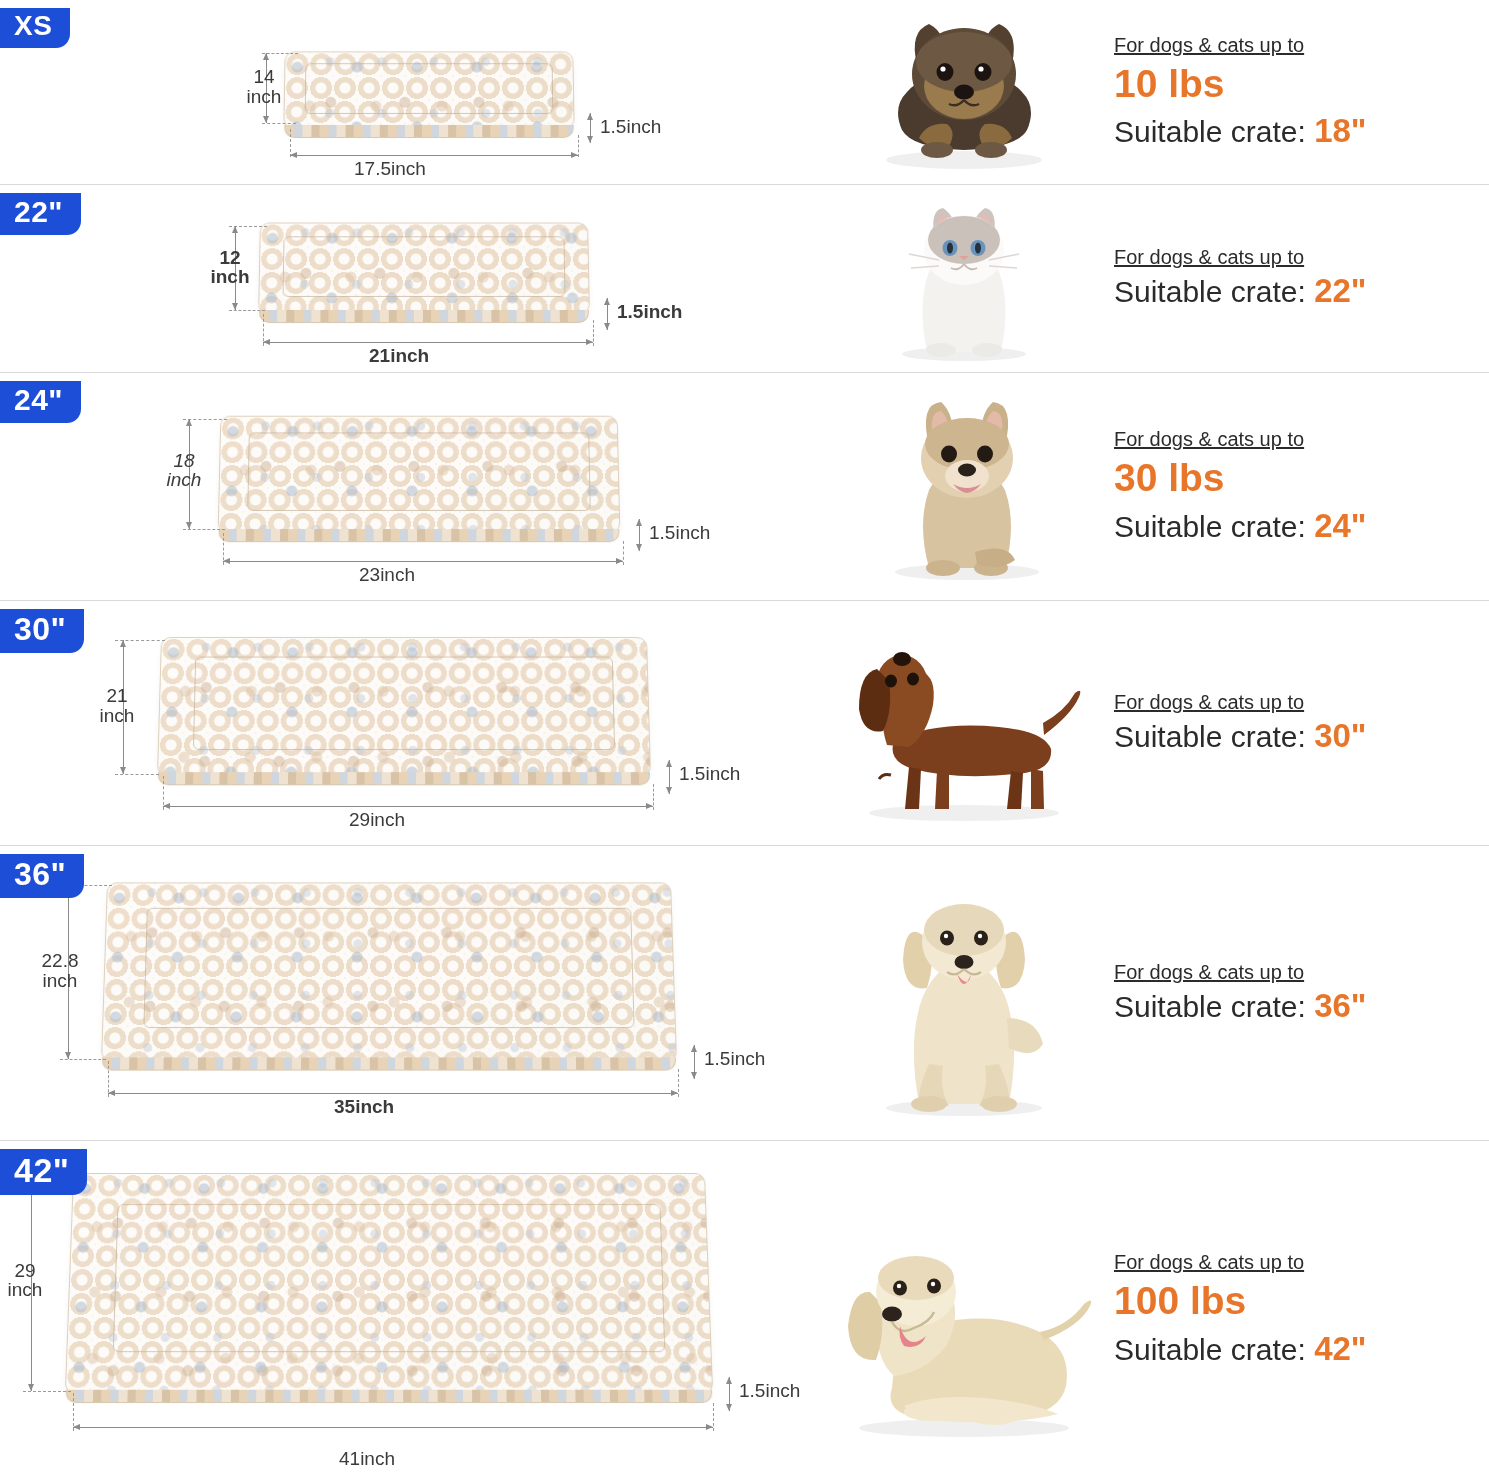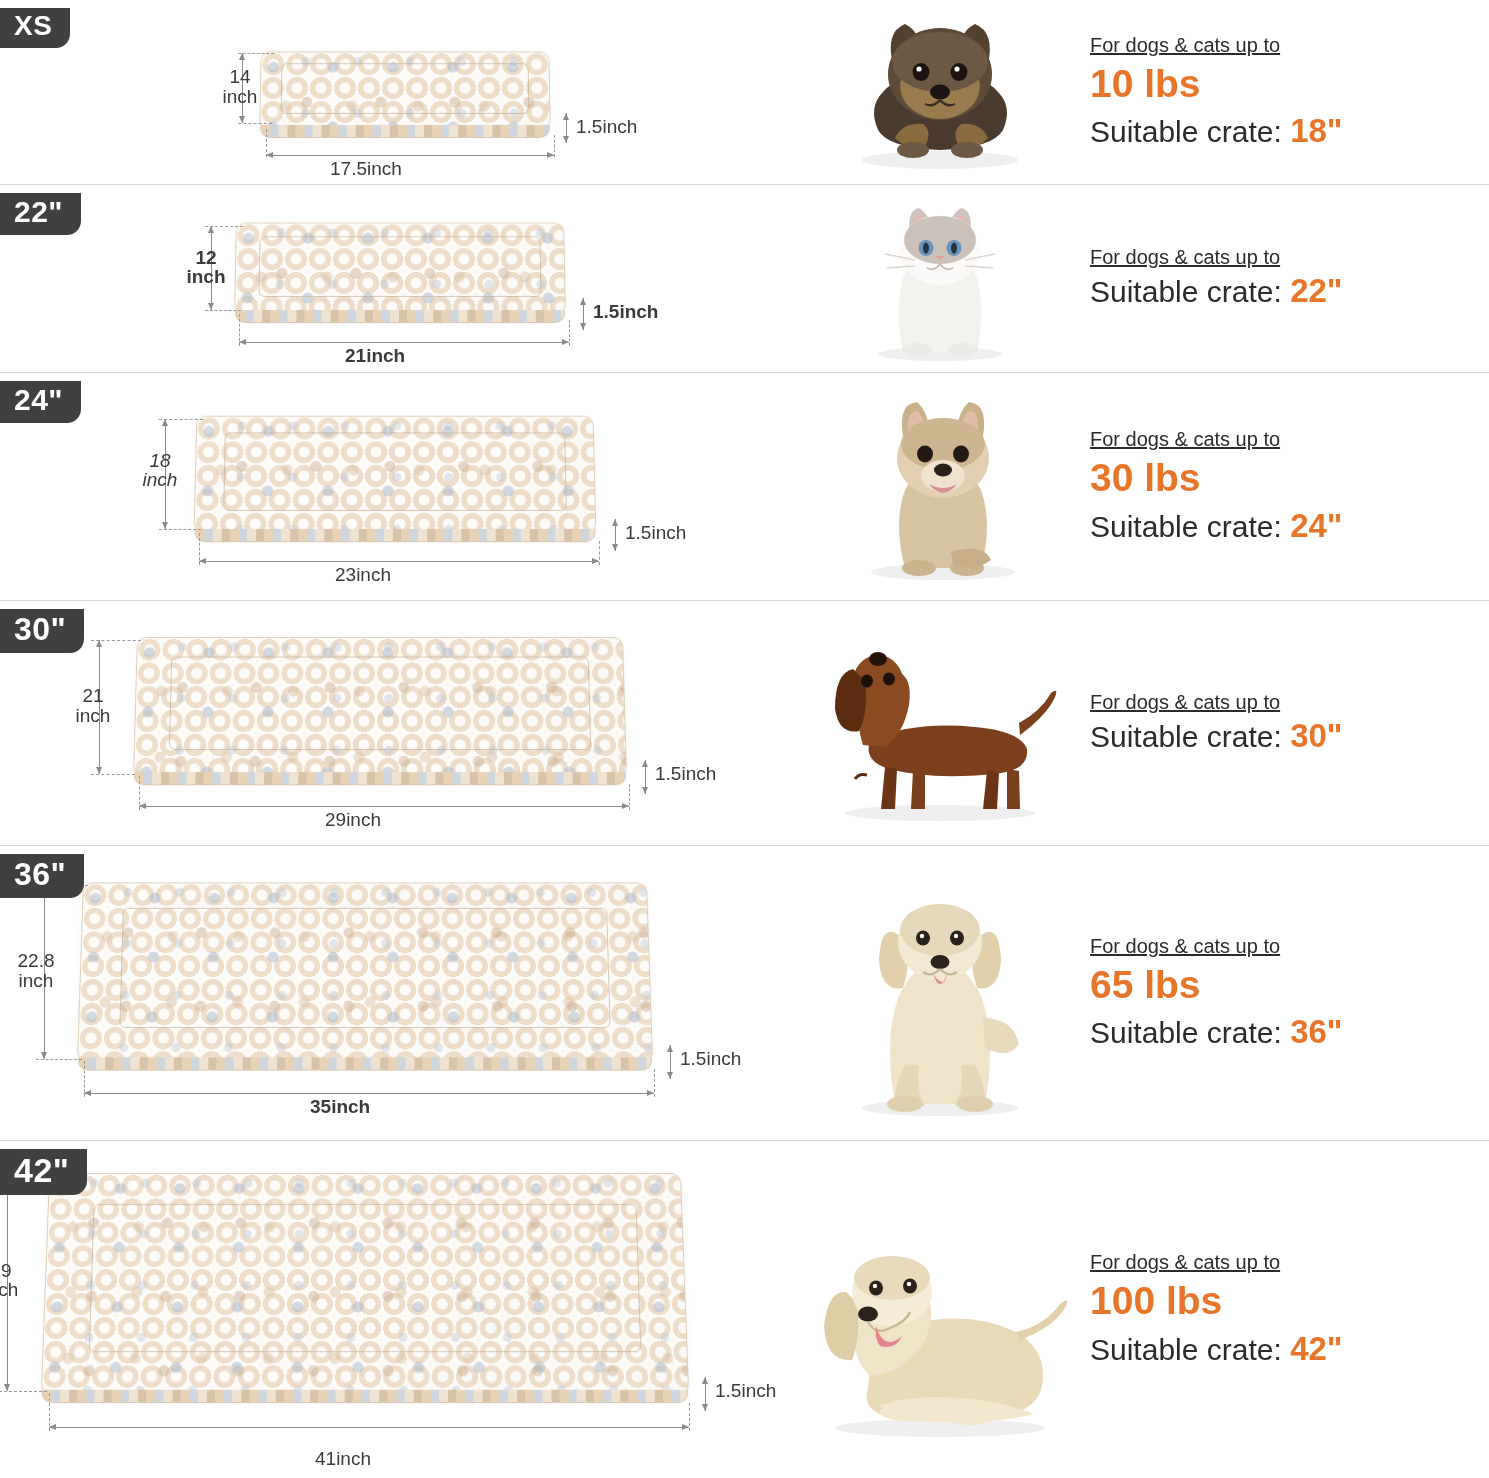--- a/index.html
+++ b/index.html
@@ -20,38 +20,39 @@
     border-bottom: 1px solid #d9d9d9;
     overflow: hidden;
   }
   .row:last-child { border-bottom: none; }
 
   
   .size-tag {
     position: absolute;
     left: 0;
     top: 8px;
-    background: #404040;
+    background: #1d4ed8;
     color: #fff;
     font-weight: bold;
     padding: 4px 18px 8px 14px;
     border-radius: 0 0 14px 0;
     letter-spacing: 0.5px;
     line-height: 1;
     z-index: 5;
   }
 
   
   .mat-col {
     position: relative;
     flex: 0 0 800px;
     height: 100%;
     display: flex;
     align-items: center;
     justify-content: center;
+    margin-left: 24px;
   }
   .mat-wrap { position: relative; }
 
   .mat {
     position: relative;
     border-radius: 10px;
     background:
       radial-gradient(circle at 20% 25%, rgba(176,189,206,0.55) 0 5px, transparent 6px),
       radial-gradient(circle at 62% 68%, rgba(206,178,150,0.5) 0 5px, transparent 6px),
       radial-gradient(circle at 86% 18%, rgba(191,201,214,0.45) 0 4px, transparent 5px),
@@ -429,21 +430,20 @@
         <ellipse cx="124" cy="70" rx="7" ry="7.5" fill="#29211a"></ellipse>
         <ellipse cx="89" cy="68" rx="2.2" ry="2.2" fill="#fff"></ellipse>
         <ellipse cx="123" cy="68" rx="2.2" ry="2.2" fill="#fff"></ellipse>
         <ellipse cx="107" cy="94" rx="9.5" ry="7" fill="#2b231c"></ellipse>
         <path d="M107 101 Q98 110 90 104 M107 101 Q116 110 124 104" stroke="#c8b996" stroke-width="2.2" fill="none"></path>
         <path d="M100 106 Q107 126 114 106 Q112 122 100 106Z" fill="#e48b92"></path>
       </svg>
     </div>
     <div class="text-col">
       <div class="t1">For dogs &amp; cats up to</div>
-      <div class="t2">65 lbs</div>
       <div class="t3">
         <span>Suitable crate:</span>
         <span class="crate">36"</span>
       </div>
     </div>
   </div>
 
   <div class="row" id="row5">
     <div class="size-tag">42"</div>
     <div class="mat-col">

